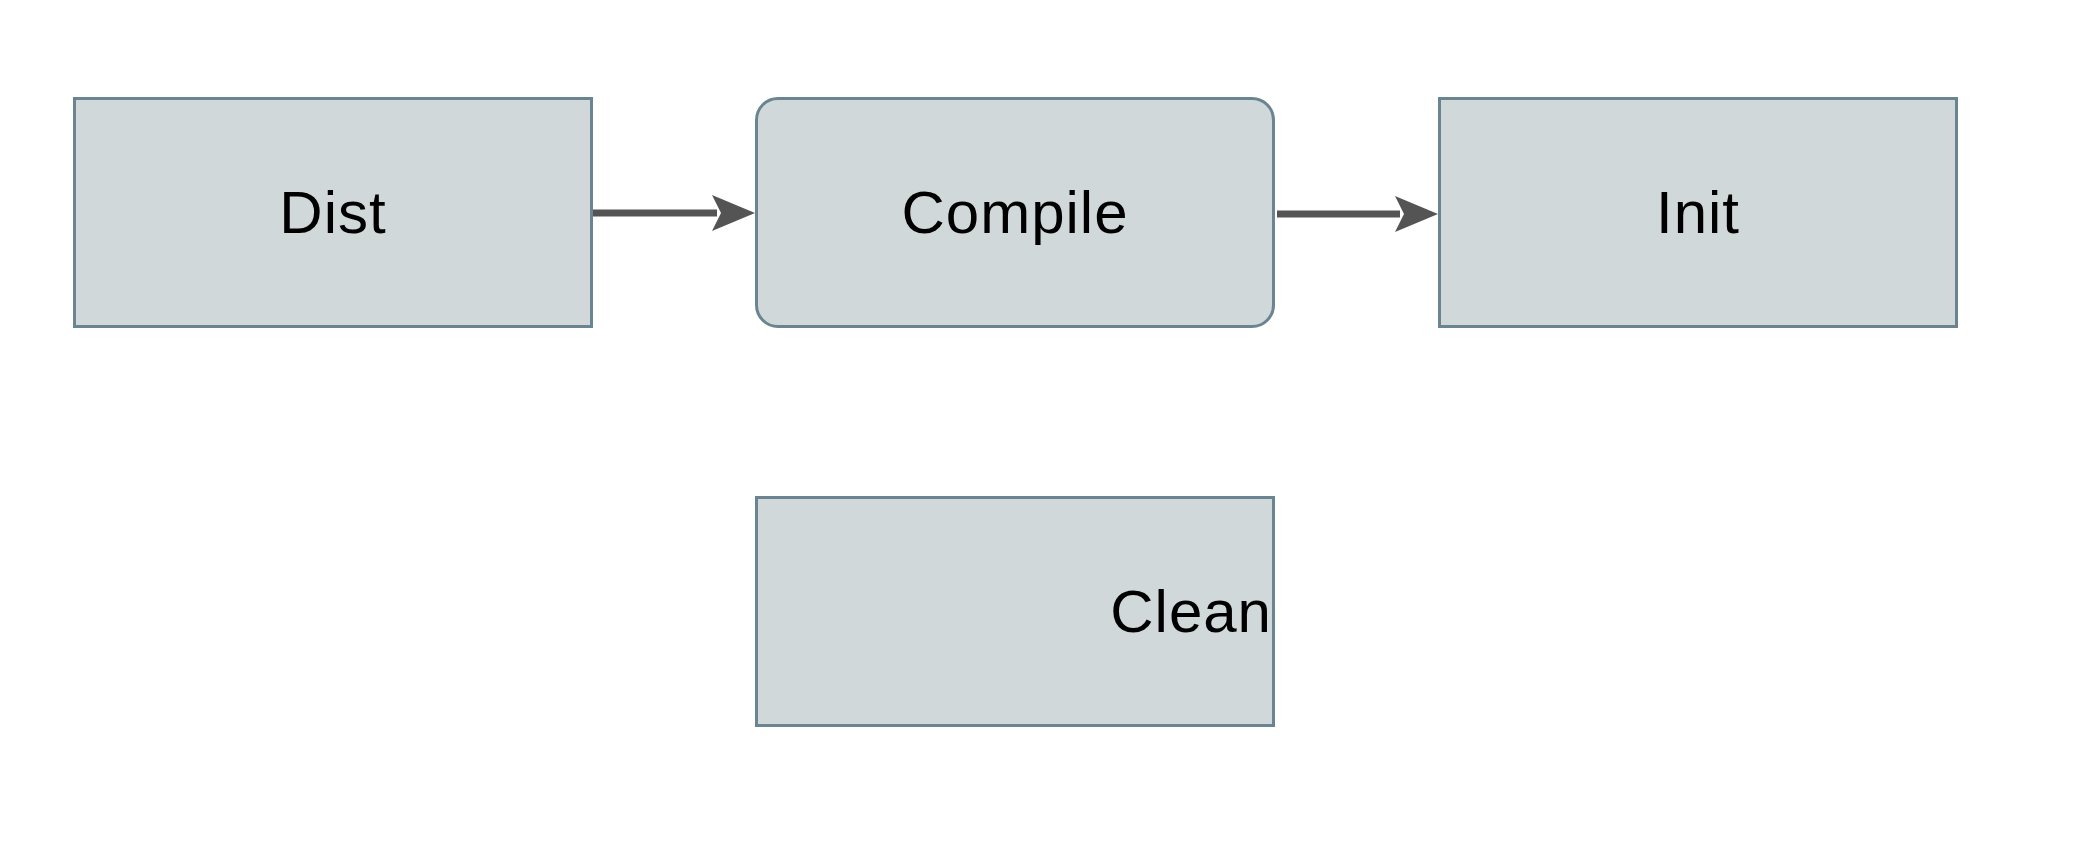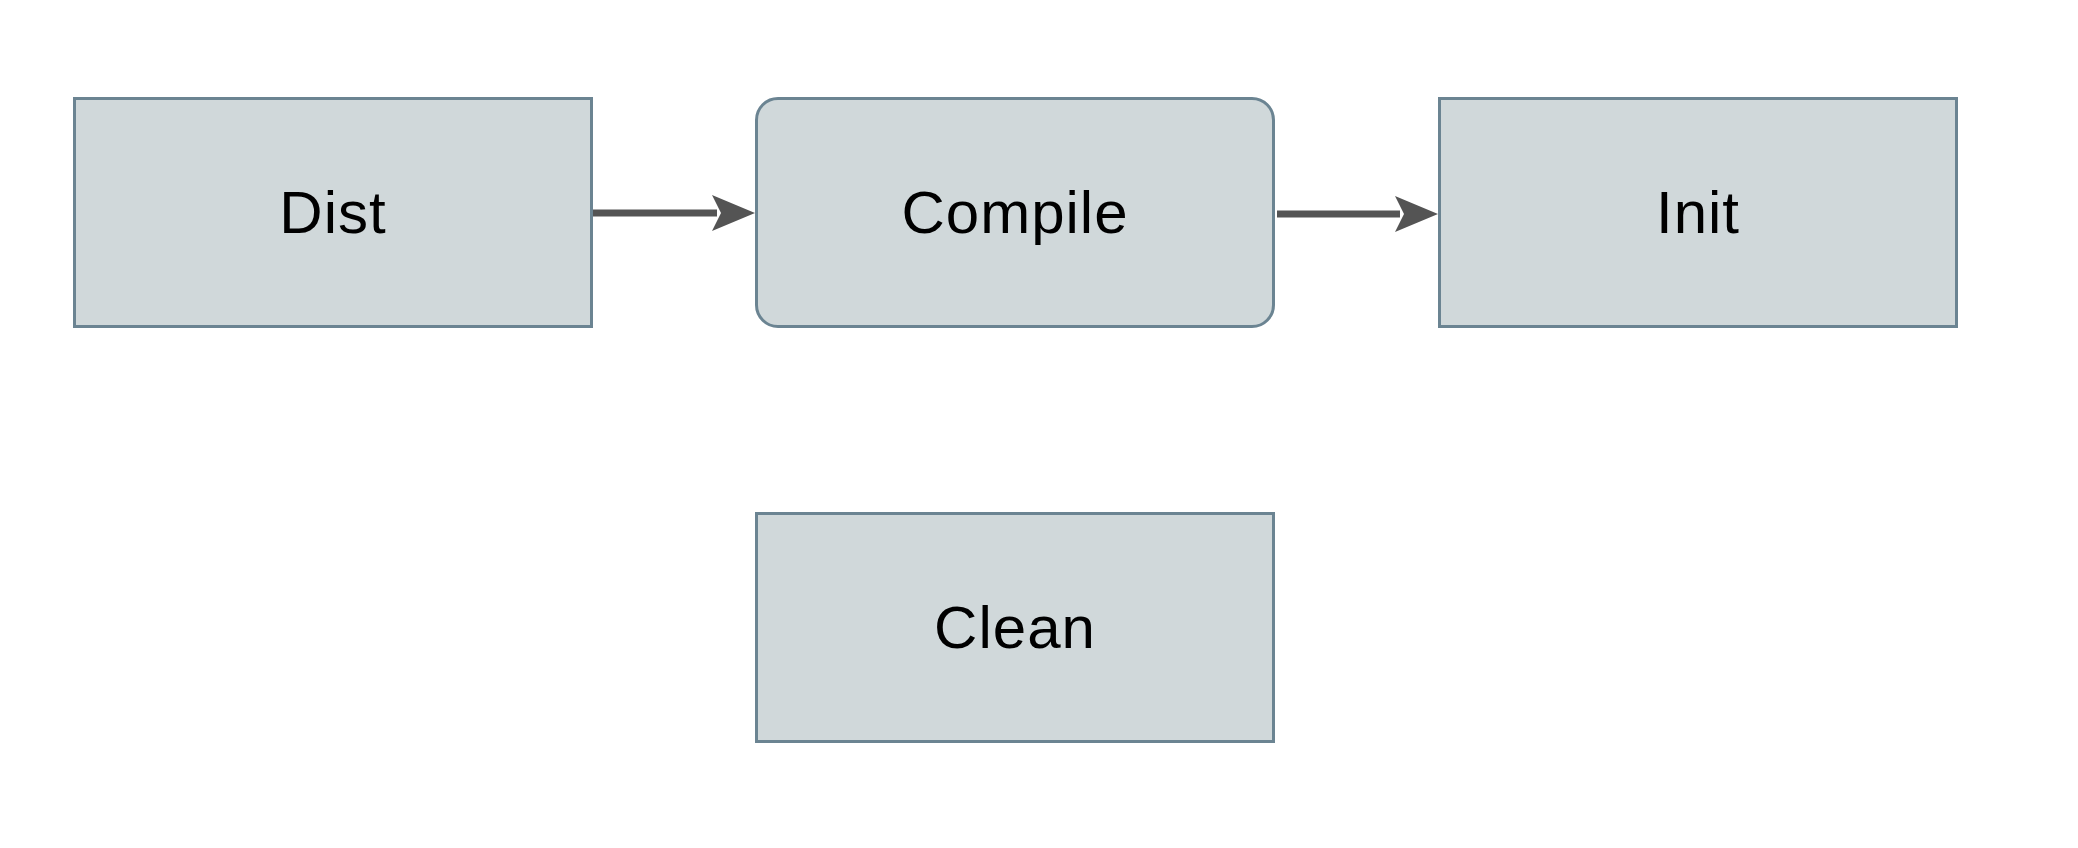--- a/index.html
+++ b/index.html
@@ -29,21 +29,21 @@
   .node .label {
     color: var(--text, #000000);
     font-size: 60px;
     line-height: 1;
     white-space: nowrap;
     letter-spacing: 1px;
   }
   #node-dist    { left: 73px;   top: 97px;  }
   #node-compile { left: 755px;  top: 97px; border-radius: 23px;  }
   #node-init    { left: 1438px; top: 97px;  }
-  #node-clean   { left: 755px;  top: 512px; }
+  #node-clean   { left: 755px;  top: 496px; justify-content: flex-end; }
   .edges-layer {
     position: absolute;
     left: 0; top: 0;
     width: 2078px;
     height: 848px;
     pointer-events: none;
   }
 </style>
 </head>
 <body>

